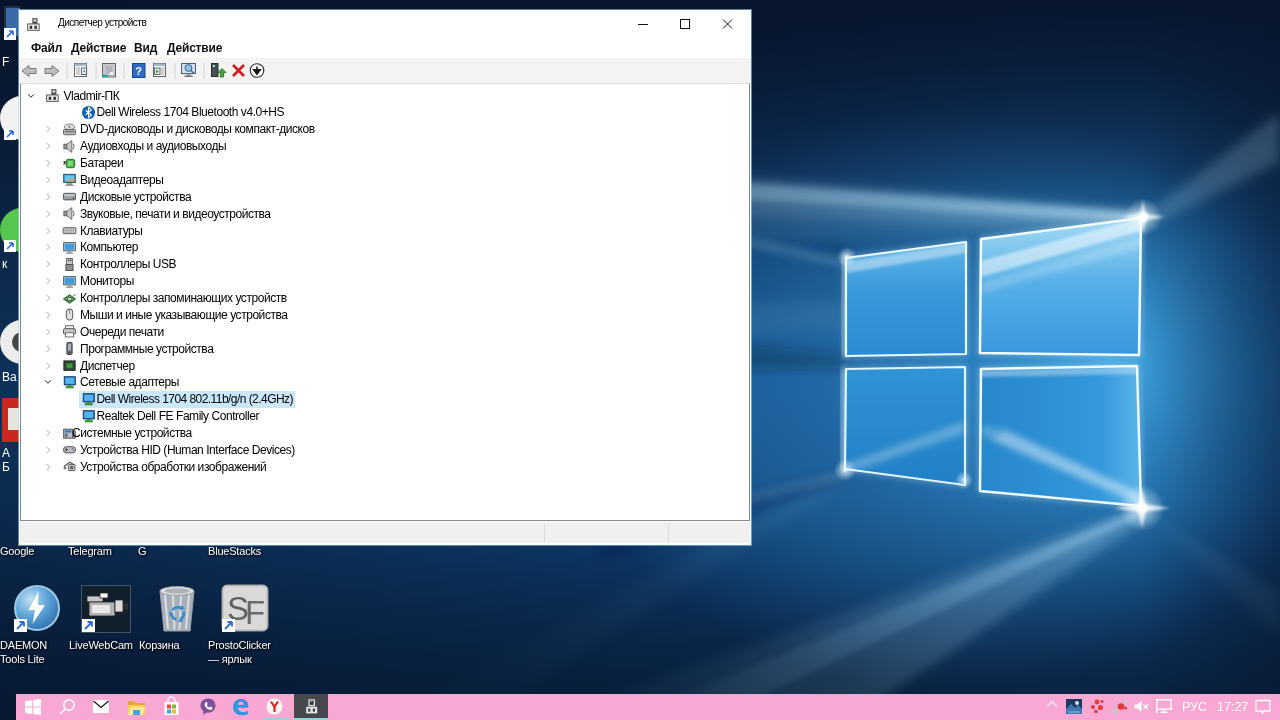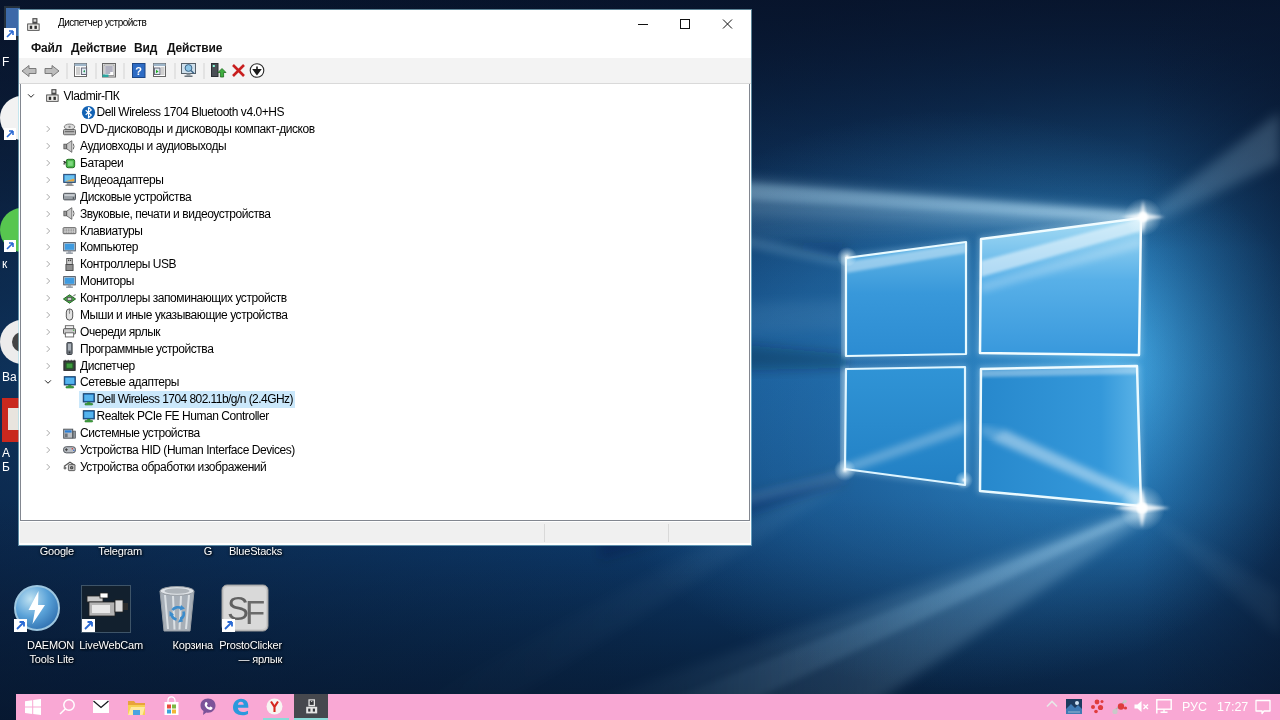--- a/index.html
+++ b/index.html
@@ -19,21 +19,21 @@
 #treearea{position:absolute;left:1px;top:74px;width:730px;height:437px;background:#fff;
   border:1px solid #828790;border-top:none;box-sizing:border-box;overflow:hidden;}
 #tree{position:absolute;left:0;top:3.5px;width:728px;}
 .row{position:relative;height:16.88px;font-size:12px;letter-spacing:-0.45px;color:#000;white-space:nowrap;}
 .row span.lbl{position:absolute;top:1px;}
 .chev{position:absolute;top:3px;width:10px;height:10px;}
 .ticon{position:absolute;top:0.5px;width:15px;height:15px;}
 #statusbar{position:absolute;left:1px;top:512px;width:730px;height:21px;background:#f0f0f0;}
 .sdiv{position:absolute;top:2px;width:1px;height:18px;background:#d9d9d9;}
 
-.dlabel{position:absolute;color:#fff;font-size:11px;letter-spacing:-0.2px;text-align:right;
+.dlabel{position:absolute;color:#fff;font-size:11px;letter-spacing:-0.2px;text-align:left;
   text-shadow:1px 1px 2px rgba(0,0,0,.9), 0 0 3px rgba(0,0,0,.7);line-height:14px;}
 .dicon{position:absolute;}
 
 #taskbar{position:absolute;left:16px;top:694px;width:1280px;height:26px;background:#f9a8d4;}
 </style></head>
 <body>
 <div id="screen">
 <svg id="wall" width="1280" height="720" viewBox="0 0 1280 720">
 <defs>
 <linearGradient id="bgV" x1="0" y1="0" x2="0" y2="1">
@@ -582,21 +582,21 @@
             </svg>
             <span class="lbl" style="left:59px">Мыши и иные указывающие устройства</span>
           </div>
 <div class="row">
             <svg class="chev" style="left:22px" viewBox="0 0 12 12" width="12" height="12">
               <path d="M4.5 2.5 L8 6 L4.5 9.5" stroke="#a8a8a8" stroke-width="1.2" fill="none"></path>
             </svg>
             <svg class="ticon" style="left:41px" viewBox="0 0 16 16" width="15" height="15">
               <use href="#i-prn"></use>
             </svg>
-            <span class="lbl" style="left:59px">Очереди ярлык</span>
+            <span class="lbl" style="left:59px">Очереди печати</span>
           </div>
 <div class="row">
             <svg class="chev" style="left:22px" viewBox="0 0 12 12" width="12" height="12">
               <path d="M4.5 2.5 L8 6 L4.5 9.5" stroke="#a8a8a8" stroke-width="1.2" fill="none"></path>
             </svg>
             <svg class="ticon" style="left:41px" viewBox="0 0 16 16" width="15" height="15">
               <use href="#i-sw"></use>
             </svg>
             <span class="lbl" style="left:59px">Программные устройства</span>
           </div>
@@ -622,30 +622,30 @@
             <div style="position:absolute;left:58px;top:0;width:216px;height:16.5px;background:#cbe8fb;"></div>
             <svg class="ticon" style="left:60px" viewBox="0 0 16 16" width="15" height="15">
               <use href="#i-net"></use>
             </svg>
             <span class="lbl" style="left:75.5px;letter-spacing:-0.55px">Dell Wireless 1704 802.11b/g/n (2.4GHz)</span>
           </div>
 <div class="row">
             <svg class="ticon" style="left:60px" viewBox="0 0 16 16" width="15" height="15">
               <use href="#i-net"></use>
             </svg>
-            <span class="lbl" style="left:75.5px">Realtek PCIe FE Human Controller</span>
+            <span class="lbl" style="left:75.5px">Realtek Dell FE Family Controller</span>
           </div>
 <div class="row">
             <svg class="chev" style="left:22px" viewBox="0 0 12 12" width="12" height="12">
               <path d="M4.5 2.5 L8 6 L4.5 9.5" stroke="#a8a8a8" stroke-width="1.2" fill="none"></path>
             </svg>
             <svg class="ticon" style="left:41px" viewBox="0 0 16 16" width="15" height="15">
               <use href="#i-sys"></use>
             </svg>
-            <span class="lbl" style="left:59px">Системные устройства</span>
+            <span class="lbl" style="left:51px">Системные устройства</span>
           </div>
 <div class="row">
             <svg class="chev" style="left:22px" viewBox="0 0 12 12" width="12" height="12">
               <path d="M4.5 2.5 L8 6 L4.5 9.5" stroke="#a8a8a8" stroke-width="1.2" fill="none"></path>
             </svg>
             <svg class="ticon" style="left:41px" viewBox="0 0 16 16" width="15" height="15">
               <use href="#i-hid"></use>
             </svg>
             <span class="lbl" style="left:59px">Устройства HID (Human Interface Devices)</span>
           </div>

